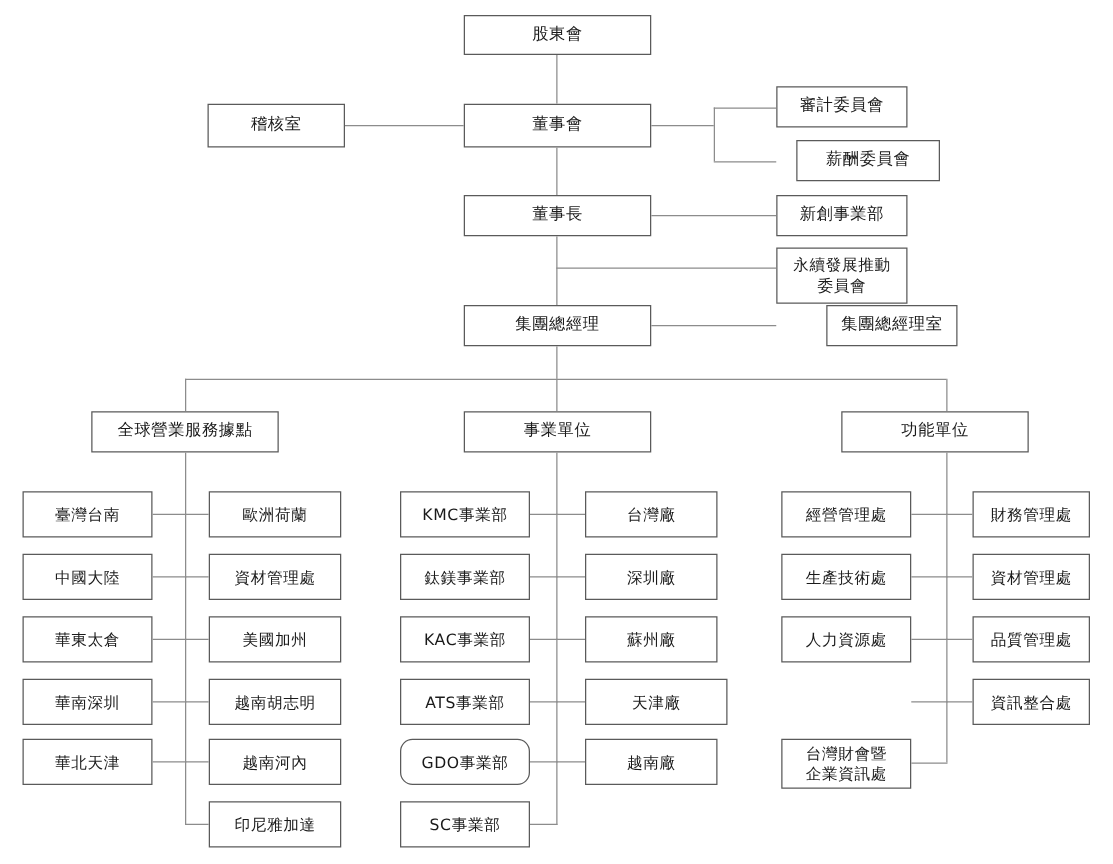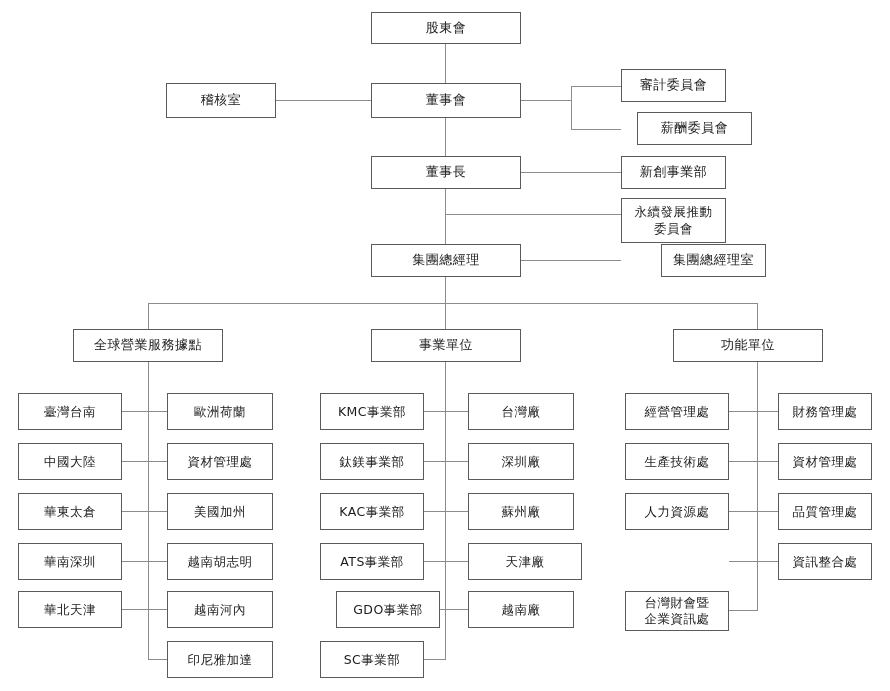--- a/index.html
+++ b/index.html
@@ -148,21 +148,21 @@
 
   <div class="node small-text" style="left:320px; top:443px; width:104px; height:37px;">鈦鎂事業部</div>
   <div class="ln h" style="left:424px; top:461px; width:22px;"></div>
 
   <div class="node small-text" style="left:320px; top:493px; width:104px; height:37px;">KAC事業部</div>
   <div class="ln h" style="left:424px; top:511px; width:22px;"></div>
 
   <div class="node small-text" style="left:320px; top:543px; width:104px; height:37px;">ATS事業部</div>
   <div class="ln h" style="left:424px; top:561px; width:22px;"></div>
 
-  <div class="node small-text" style="left:336px; top:591px; width:104px; height:37px;">GDO事業部</div>
+  <div class="node small-text" style="left:320px; top:591px; width:104px; height:37px;border-radius:10px;">GDO事業部</div>
   <div class="ln h" style="left:424px; top:609px; width:22px;"></div>
 
   <div class="node small-text" style="left:320px; top:641px; width:104px; height:37px;">SC事業部</div>
   <div class="ln h" style="left:424px; top:659px; width:22px;"></div>
 
   <div class="node small-text" style="left:468px; top:393px; width:106px; height:37px;">台灣廠</div>
   <div class="ln h" style="left:445px; top:411px; width:23px;"></div>
 
   <div class="node small-text" style="left:468px; top:443px; width:106px; height:37px;">深圳廠</div>
   <div class="ln h" style="left:445px; top:461px; width:23px;"></div>

